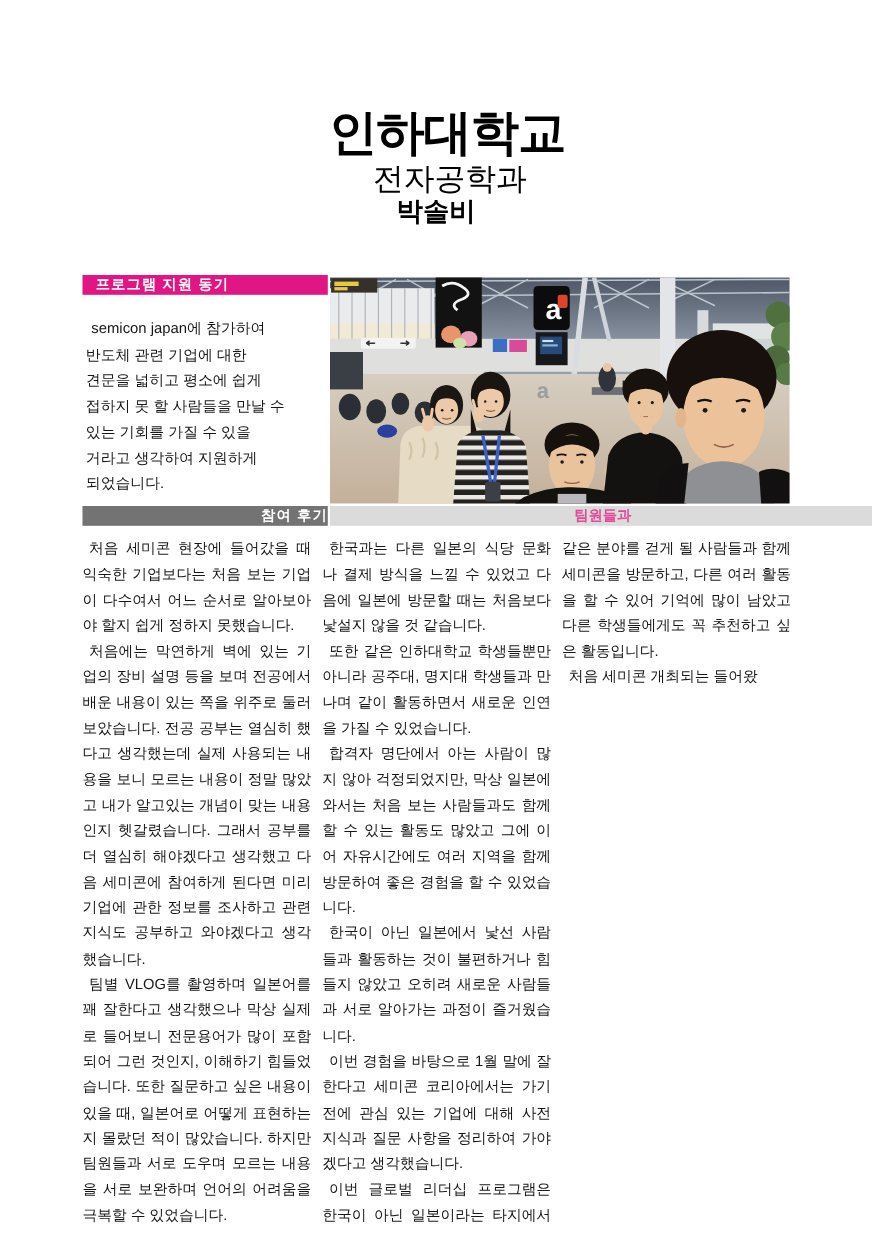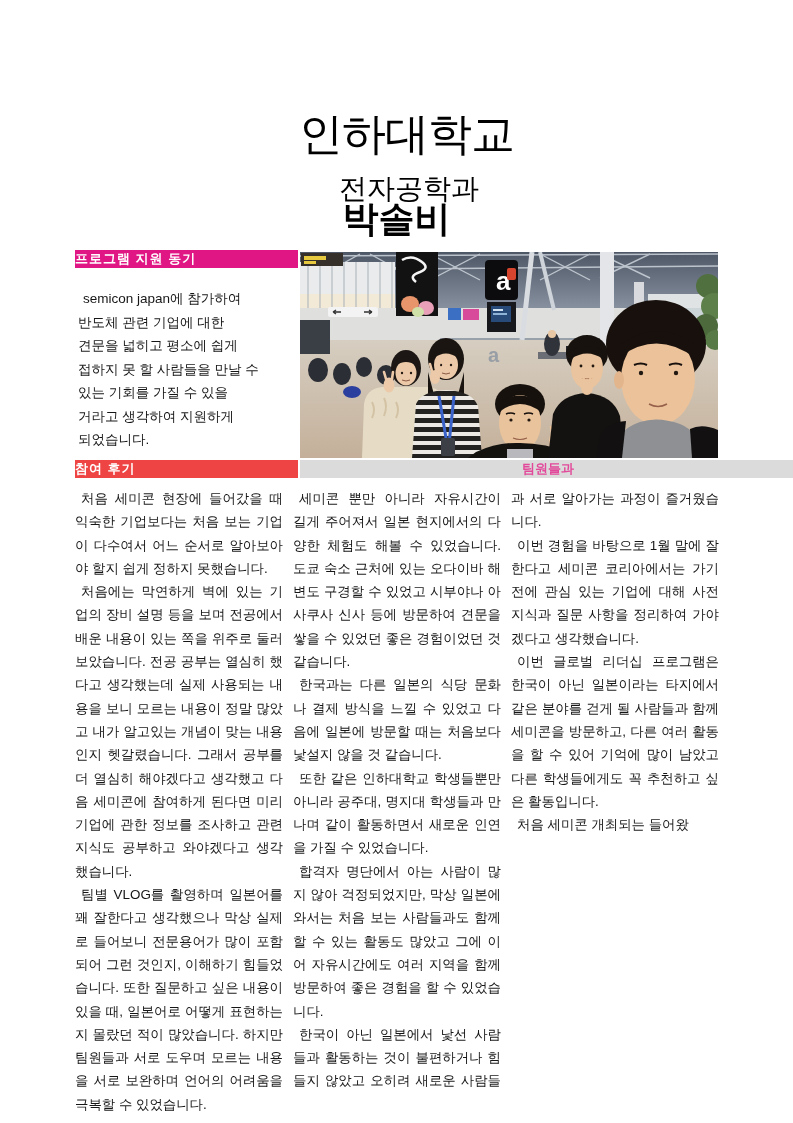--- a/index.html
+++ b/index.html
@@ -3,28 +3,28 @@
 <meta charset="utf-8">
 <style>
   html,body{margin:0;padding:0;background:#888;}
   .page{
     position:relative; width:793px; height:1123px; margin:0 auto;
     background:#ffffff; overflow:hidden;
     font-family:"Liberation Sans","DejaVu Sans",sans-serif; color:#111;
   }
   
   .title-block{position:absolute; top:94px; left:0; width:793px; text-align:center;}
-  .title-main{font-size:44px; line-height:46px; font-weight:400; letter-spacing:-1px; color:#000; margin:17px;padding-left:20px;}
+  .title-main{font-size:44px; line-height:46px; font-weight:700; letter-spacing:-1px; color:#000; margin:4px;padding-left:20px;}
   .title-dept{font-size:28px; line-height:30px; font-weight:400; color:#000; margin:0;padding-left:25px;}
-  .title-name{font-size:36px; line-height:30px; font-weight:800; color:#000; margin:0;}
+  .title-name{font-size:24px; line-height:30px; font-weight:800; color:#000; margin:0;}
   
   .sec-bar{
     position:absolute; left:75px; width:223px; height:18px;
     color:#fff; font-size:13px; font-weight:bold; line-height:18px;
-    padding-left:0; box-sizing:border-box; letter-spacing:1px;
+    padding-left:12px; box-sizing:border-box; letter-spacing:1px;
   }
   .sec-bar.motivation{top:250px;}
   .sec-bar.review{top:460px;}
   
   .motivation-text{
     position:absolute; left:78px; top:287px; width:220px;
     font-size:13.5px; line-height:23.5px; white-space:pre-line;
     text-indent:5px; color:#161616;
   }
   
@@ -245,33 +245,32 @@
           <circle cx="376" cy="121" r="2.2" fill="#221812"></circle>
         <path d="M334 113 q7 -3 13 0 M369 113 q7 -3 13 0" stroke="#17100c" stroke-width="2" fill="none"></path>
         <path d="M349 152 q9 5 18 0" stroke="#96604a" stroke-width="1.5" fill="none"></path>
         <path d="M310 206 Q315 178 340 170 Q358 164 380 172 Q400 180 404 206 Z" fill="#8e9094"></path>
         <path d="M296 206 L300 184 Q308 170 326 169 L322 206 Z" fill="#121010"></path>
         <path d="M392 206 L390 177 Q402 171 418 178 L418 206 Z" fill="#121010"></path>
       </g>
     </svg>
   </div>
 
-  <div class="sec-bar review" style="background: #ef4444;">
+  <div class="sec-bar review" style="background: #737373; text-align: right;">
     <span>참여 후기</span>
   </div>
 
   <div class="caption-bar" style="background: rgb(219, 219, 219); color: rgb(226, 73, 154);">
     <span>팀원들과</span>
   </div>
 
   <div class="review-cols">
       <p>처음 세미콘 현장에 들어갔을 때 익숙한 기업보다는 처음 보는 기업이 다수여서 어느 순서로 알아보아야 할지 쉽게 정하지 못했습니다.</p>
       <p>처음에는 막연하게 벽에 있는 기업의 장비 설명 등을 보며 전공에서 배운 내용이 있는 쪽을 위주로 둘러보았습니다. 전공 공부는 열심히 했다고 생각했는데 실제 사용되는 내용을 보니 모르는 내용이 정말 많았고 내가 알고있는 개념이 맞는 내용인지 헷갈렸습니다. 그래서 공부를 더 열심히 해야겠다고 생각했고 다음 세미콘에 참여하게 된다면 미리 기업에 관한 정보를 조사하고 관련 지식도 공부하고 와야겠다고 생각했습니다.</p>
       <p>팀별 VLOG를 촬영하며 일본어를 꽤 잘한다고 생각했으나 막상 실제로 들어보니 전문용어가 많이 포함되어 그런 것인지, 이해하기 힘들었습니다. 또한 질문하고 싶은 내용이 있을 때, 일본어로 어떻게 표현하는지 몰랐던 적이 많았습니다. 하지만 팀원들과 서로 도우며 모르는 내용을 서로 보완하며 언어의 어려움을 극복할 수 있었습니다.</p>
-      <p>세미콘 뿐만 아니라 자유시간이 길게 주어져서 일본 현지에서의 다양한 체험도 해볼 수 있었습니다. 도쿄 숙소 근처에 있는 오다이바 해변도 구경할 수 있었고 시부야나 아사쿠사 신사 등에 방문하여 견문을 쌓을 수 있었던 좋은 경험이었던 것 같습니다.</p>
       <p>한국과는 다른 일본의 식당 문화나 결제 방식을 느낄 수 있었고 다음에 일본에 방문할 때는 처음보다 낯설지 않을 것 같습니다.</p>
       <p>또한 같은 인하대학교 학생들뿐만 아니라 공주대, 명지대 학생들과 만나며 같이 활동하면서 새로운 인연을 가질 수 있었습니다.</p>
       <p>합격자 명단에서 아는 사람이 많지 않아 걱정되었지만, 막상 일본에 와서는 처음 보는 사람들과도 함께 할 수 있는 활동도 많았고 그에 이어 자유시간에도 여러 지역을 함께 방문하여 좋은 경험을 할 수 있었습니다.</p>
       <p>한국이 아닌 일본에서 낯선 사람들과 활동하는 것이 불편하거나 힘들지 않았고 오히려 새로운 사람들과 서로 알아가는 과정이 즐거웠습니다.</p>
       <p>이번 경험을 바탕으로 1월 말에 잘한다고 세미콘 코리아에서는 가기 전에 관심 있는 기업에 대해 사전 지식과 질문 사항을 정리하여 가야겠다고 생각했습니다.</p>
       <p>이번 글로벌 리더십 프로그램은 한국이 아닌 일본이라는 타지에서 같은 분야를 걷게 될 사람들과 함께 세미콘을 방문하고, 다른 여러 활동을 할 수 있어 기억에 많이 남았고 다른 학생들에게도 꼭 추천하고 싶은 활동입니다.</p>
       <p>처음 세미콘 개최되는 들어왔</p>
     </div>
 
 </div>

